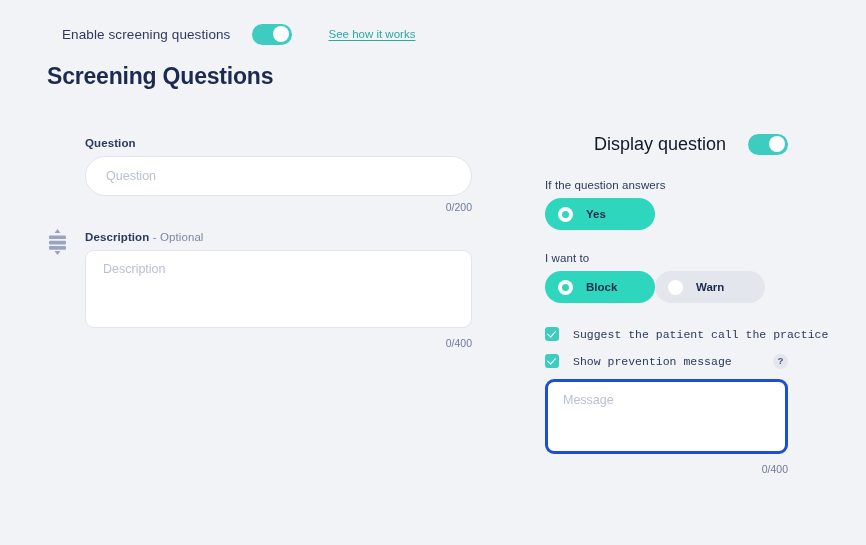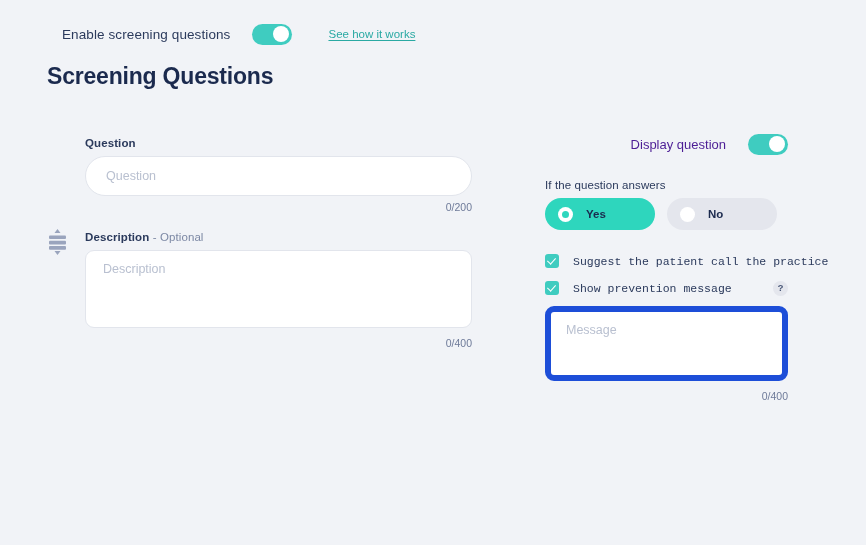--- a/index.html
+++ b/index.html
@@ -148,32 +148,32 @@
     width: 243px;
   }
   .display-row {
     display: flex;
     align-items: center;
     justify-content: flex-end;
     gap: 22px;
     height: 22px;
   }
   .display-label {
-    font-size: 13px;
-    color: #4c1d95;
+    font-size: 18px;
+    color: #0f172a;
   }
   .group-label {
     font-size: 11.5px;
     color: #2b3a5c;
     margin-bottom: 7px;
     letter-spacing: 0.1px;
   }
   .pill-row {
     display: flex;
-    gap: 12px;
+    gap: 0;
   }
   .pill {
     width: 110px;
     height: 32px;
     border-radius: 16px;
     display: flex;
     align-items: center;
     padding-left: 13px;
     cursor: pointer;
     background: #e4e6ed;
@@ -260,21 +260,21 @@
     display: flex;
     align-items: center;
     justify-content: center;
     cursor: pointer;
   }
 
   .message-block { margin-top: 7px; }
   .msg-area {
     width: 243px;
     height: 75px;
-    border: 6px solid #1d4ed8;
+    border: 3px solid #1d4ed8;
     border-radius: 9px;
     background: #ffffff;
     padding: 11px 15px;
     font-size: 12.5px;
     font-family: "Liberation Sans", sans-serif;
     color: #2b3a5c;
     resize: none;
     outline: none;
   }
   .msg-area::placeholder { color: #b9c0d0; }
@@ -332,27 +332,36 @@
     </div>
   </div>
 
   <div class="section-answers">
     <div class="group-label">If the question answers</div>
     <div class="pill-row">
       <div class="pill selected">
         <span class="radio"></span>
         <span class="pill-text">Yes</span>
       </div>
+    </div>
+  </div>
+
+  <div class="section-want">
+    <div class="group-label">I want to</div>
+    <div class="pill-row">
+      <div class="pill selected">
+        <span class="radio"></span>
+        <span class="pill-text">Block</span>
+      </div>
       <div class="pill">
         <span class="radio"></span>
-        <span class="pill-text">No</span>
+        <span class="pill-text">Warn</span>
       </div>
     </div>
   </div>
-
 
   <div class="check-list">
     <div class="check-row">
       <span class="checkbox checked"></span>
       <span class="check-label">Suggest the patient call the practice</span>
     </div>
     <div class="check-row">
       <span class="checkbox checked"></span>
       <span class="check-label">Show prevention message</span>
       <span class="help-icon">?</span>

